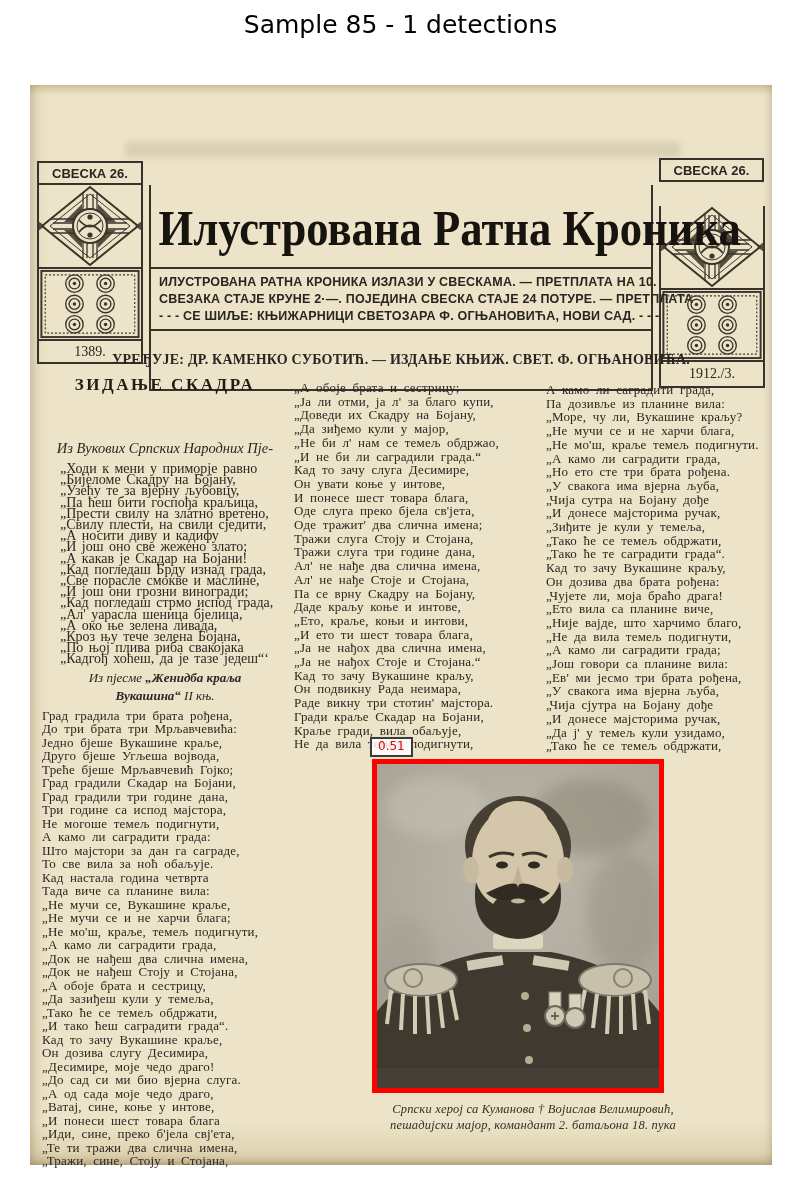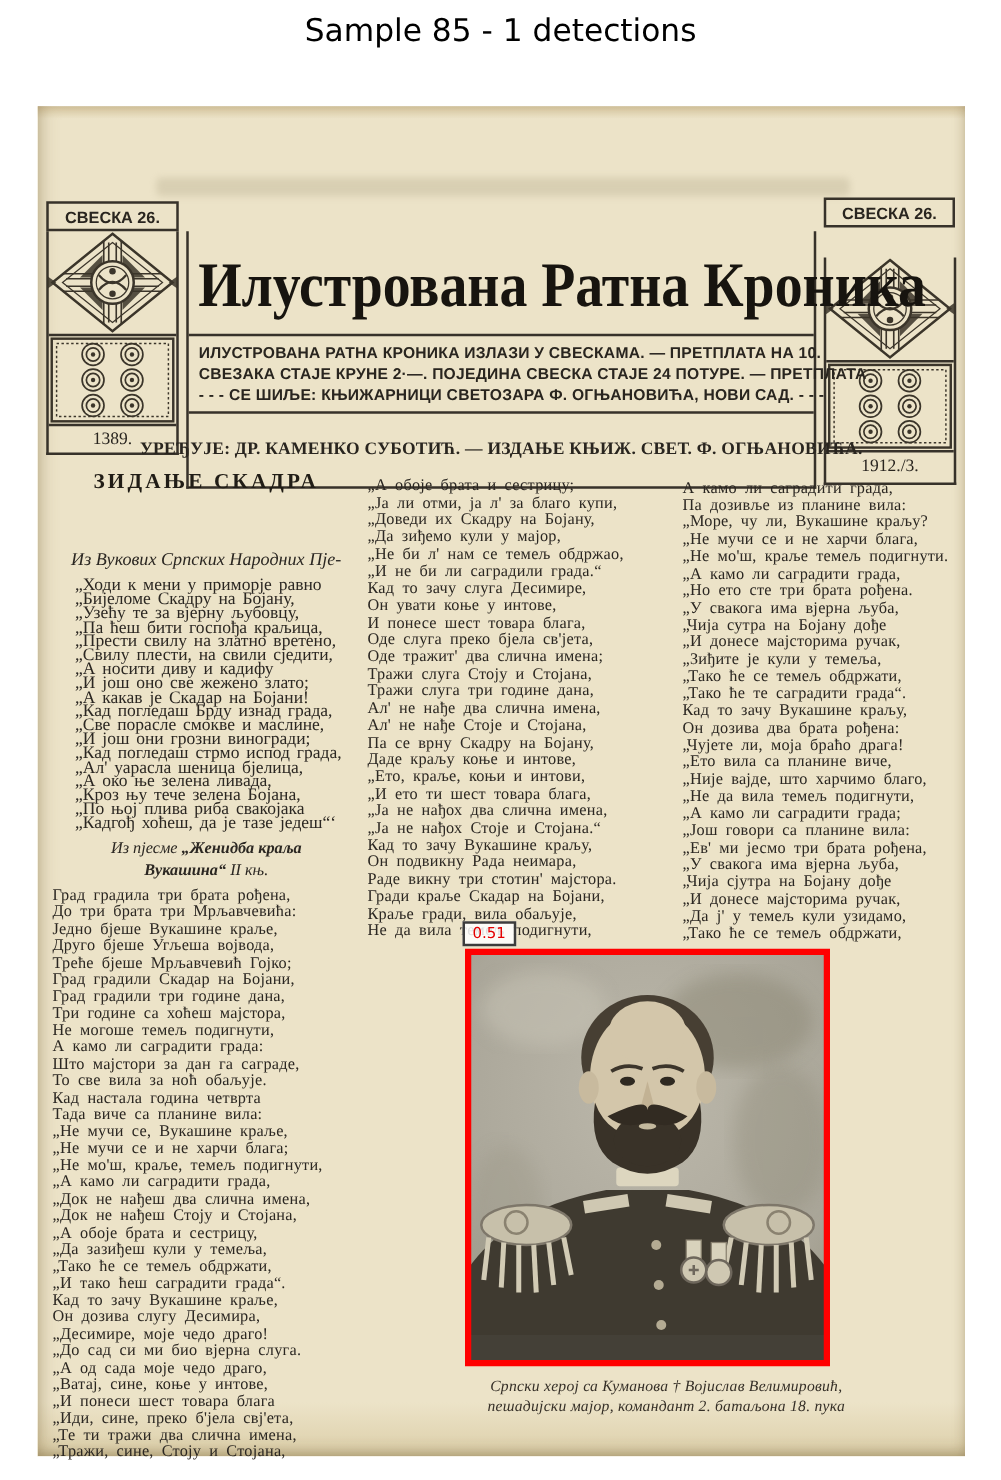--- a/index.html
+++ b/index.html
@@ -229,21 +229,21 @@
       <div class="attrib-line"><span class="attrib-bold">Вукашина“</span><span> II књ.</span></div>
     </div>
     <div class="poem">
         <div class="p-line">Град градила три брата рођена,</div>
         <div class="p-line">До три брата три Мрљавчевића:</div>
         <div class="p-line">Једно бјеше Вукашине краље,</div>
         <div class="p-line">Друго бјеше Угљеша војвода,</div>
         <div class="p-line">Треће бјеше Мрљавчевић Гојко;</div>
         <div class="p-line">Град градили Скадар на Бојани,</div>
         <div class="p-line">Град градили три године дана,</div>
-        <div class="p-line">Три године са хоћеш мајстора,</div>
+        <div class="p-line">Три године са испод мајстора,</div>
         <div class="p-line">Не могоше темељ подигнути,</div>
         <div class="p-line">А камо ли саградити града:</div>
         <div class="p-line">Што мајстори за дан га саграде,</div>
         <div class="p-line">То све вила за ноћ обаљује.</div>
         <div class="p-line">Кад настала година четврта</div>
         <div class="p-line">Тада виче са планине вила:</div>
         <div class="p-line">„Не мучи се, Вукашине краље,</div>
         <div class="p-line">„Не мучи се и не харчи блага;</div>
         <div class="p-line">„Не мо'ш, краље, темељ подигнути,</div>
         <div class="p-line">„А камо ли саградити града,</div>

